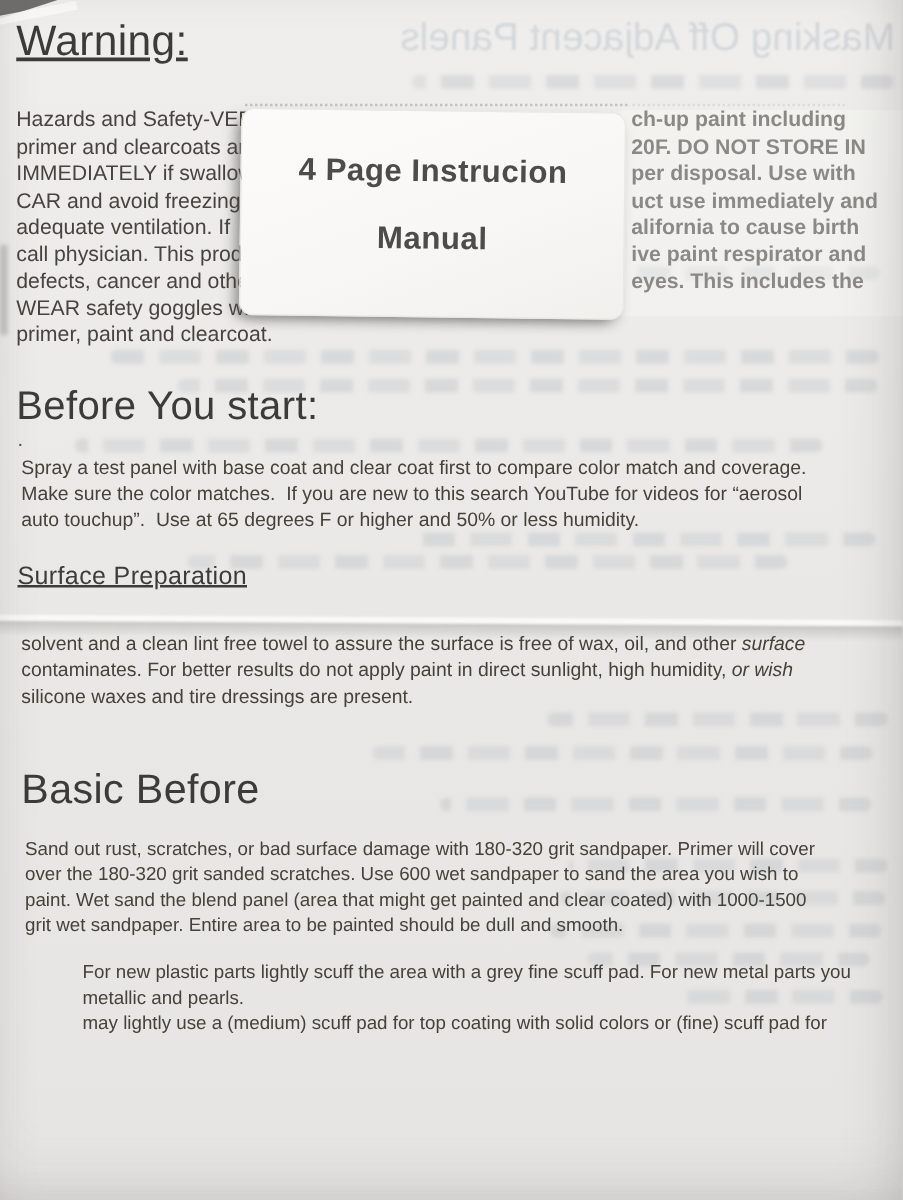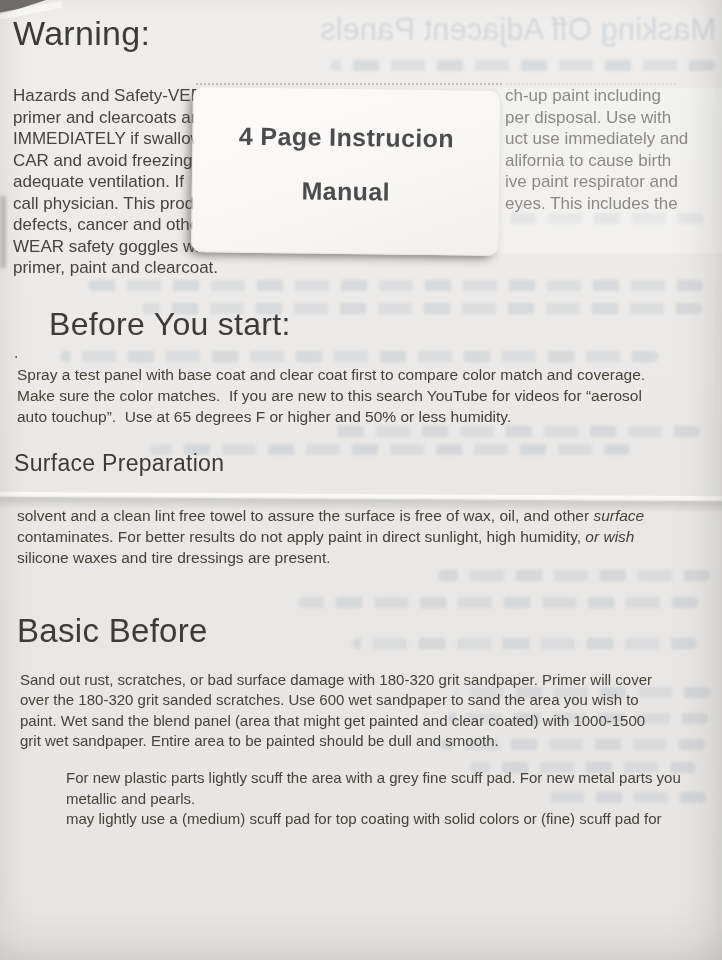--- a/index.html
+++ b/index.html
@@ -36,26 +36,26 @@
   .bleed { position:absolute; height:11px; border-radius:5px; z-index:0; opacity:.5;
            transform:scaleX(-1); filter:blur(1.7px);
            background:repeating-linear-gradient(90deg,
              rgba(173,180,191,.65) 0 26px, rgba(173,180,191,0) 26px 38px,
              rgba(173,180,191,.5) 38px 72px, rgba(173,180,191,0) 72px 84px); }
   
   .h1 { position:absolute; color:#3c3b39; z-index:2; white-space:pre; letter-spacing:.3px; }
   .tblock { position:absolute; z-index:2; color:#454239; }
   .tline { white-space:pre; }
   .it { font-style:italic; }
-  .warning-head { left:13px; top:14px; font-size:34px; }
-  .before-head  { left:13px; top:306px; font-size:32px;margin-left:36px; }
-  .surface-head { left:14px; top:450px; font-size:23px; }
+  .warning-head { left:13px; top:14px; font-size:34px;text-decoration:underline; }
+  .before-head  { left:13px; top:306px; font-size:32px; }
+  .surface-head { left:14px; top:450px; font-size:20px;text-decoration:underline; }
   .sanding-head { left:17px; top:612px; font-size:33px; }
   .warn-left  { left:13px; top:85px; font-size:17px; line-height:21.5px; color:#47443f; }
-  .warn-right { left:505px; top:85px; font-size:17px; line-height:21.5px; color:#47443f; }
+  .warn-right { left:505px; top:85px; font-size:17px; line-height:21.5px; color:#47443f;font-weight:bold; }
   .stray-dot { position:absolute; left:14px; top:344px; font-size:16px; color:#55524e; z-index:2; }
   .before-p  { left:17px; top:364px; font-size:15.5px; line-height:21px; }
   .surface-p { left:17px; top:505px; font-size:15.5px; line-height:21px; }
   .sand-p1   { left:20px; top:670px; font-size:15px; line-height:20.3px; }
   .sand-p2   { left:22px; top:768px; font-size:15px; line-height:20.5px;margin-left:44px; }
   
   .liner { position:absolute; left:497px; top:88px; width:228px; height:165px; z-index:3;
            background:rgba(250,249,247,.38); border-radius:0 4px 4px 0; }
   .perf1 { position:absolute; left:196px; top:83px; width:306px; height:0; z-index:4;
            border-top:2px dotted #bdbcb9; opacity:.85; }
@@ -104,20 +104,21 @@
       <div class="tline"><span>IMMEDIATELY if swallow</span></div>
       <div class="tline"><span>CAR and avoid freezing.</span></div>
       <div class="tline"><span>adequate ventilation. If</span></div>
       <div class="tline"><span>call physician. This produ</span></div>
       <div class="tline"><span>defects, cancer and othe</span></div>
       <div class="tline"><span>WEAR safety goggles wh</span></div>
       <div class="tline"><span>primer, paint and clearcoat.</span></div>
     </div>
   <div class="tblock warn-right">
       <div class="tline"><span>ch-up paint including</span></div>
+      <div class="tline"><span>20F. DO NOT STORE IN</span></div>
       <div class="tline"><span>per disposal. Use with</span></div>
       <div class="tline"><span>uct use immediately and</span></div>
       <div class="tline"><span>alifornia to cause birth</span></div>
       <div class="tline"><span>ive paint respirator and</span></div>
       <div class="tline"><span>eyes. This includes the</span></div>
     </div>
 
   <div class="liner"></div>
   <div class="perf1"></div>
   <div class="perf2"></div>

